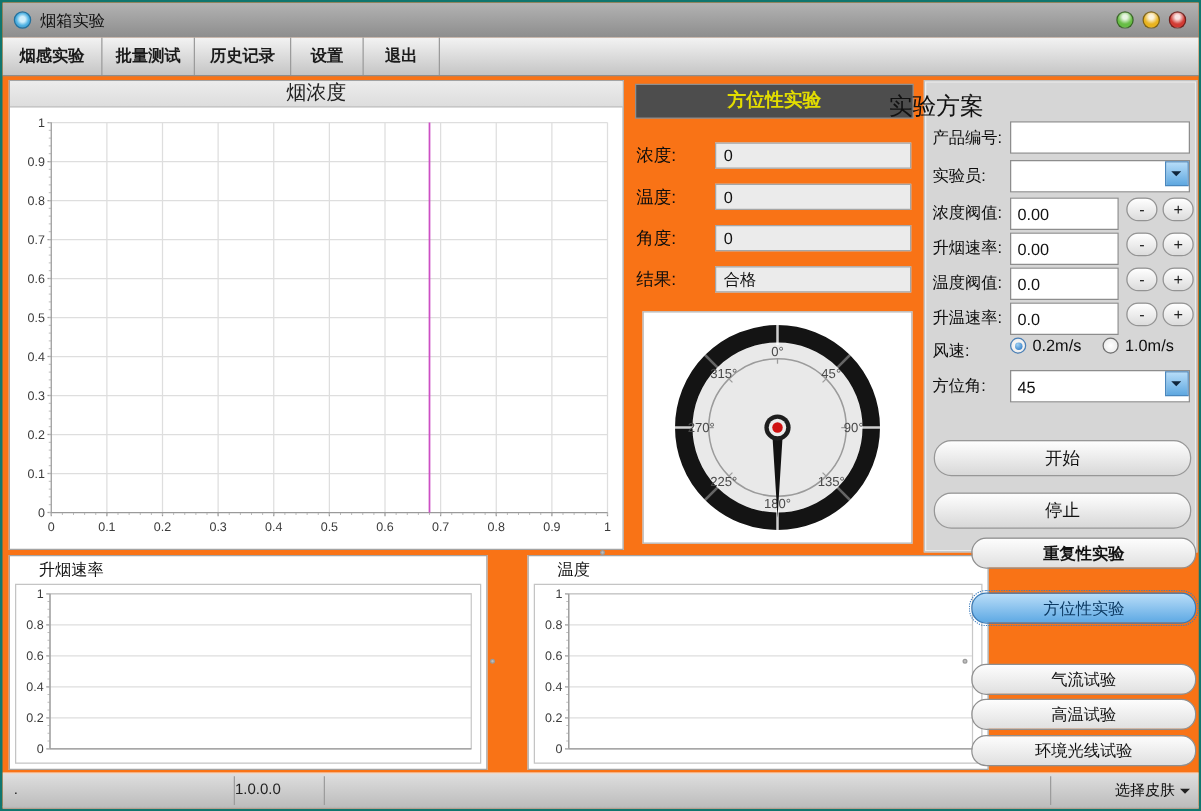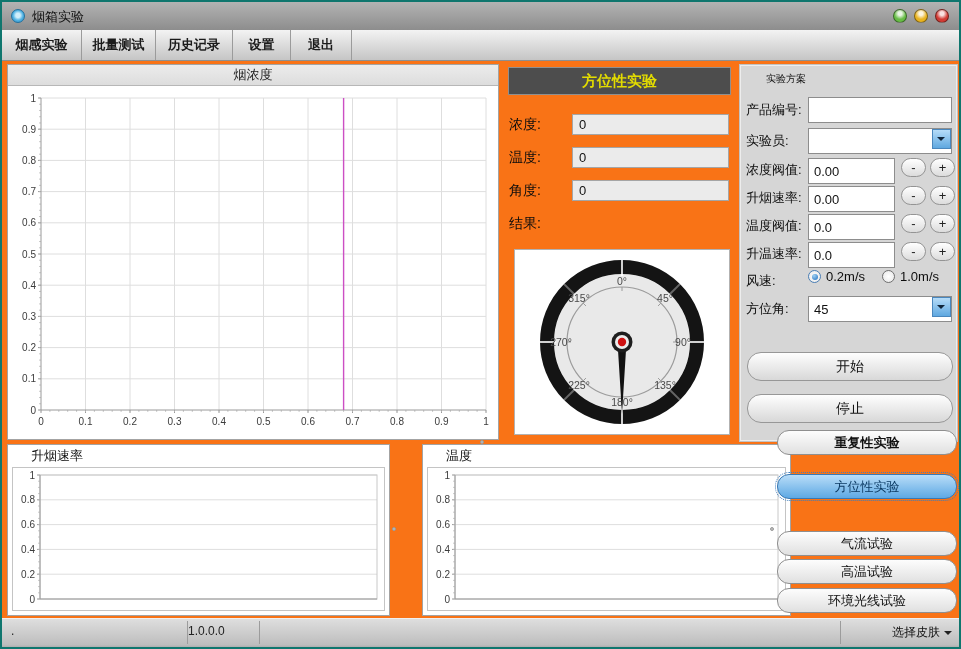--- a/index.html
+++ b/index.html
@@ -13,32 +13,32 @@
   .wbtn{width:14px;height:14px;border-radius:50%;border:1px solid rgba(0,0,0,.45);box-sizing:border-box;
     background-image:radial-gradient(circle at 50% 30%, rgba(255,255,255,.85) 0 18%, rgba(255,255,255,0) 55%);}
   .wbtn.green{background-color:var(--win-green);}
   .wbtn.yellow{background-color:var(--win-yellow);}
   .wbtn.red{background-color:var(--win-red);}
   
   .menubar{position:absolute;left:0;top:28px;width:100%;height:30px;background:linear-gradient(#f3f3f3,#c5c5c5);border-bottom:1px solid #8e8e8e;display:flex;}
   .menu-item{height:30px;line-height:30px;text-align:center;font-size:13px;font-weight:bold;color:#1a1a1a;border-right:1px solid #9b9b9b;cursor:default;}
   
   .panel{position:absolute;background:#fff;border:1px solid #a3a3a3;box-sizing:border-box;}
-  .chart-title-strip{height:20px;line-height:20px;text-align:center;font-size:13px;color:#222;background:linear-gradient(#ececec,#dddddd);border-bottom:1px solid #b7b7b7;}
+  .chart-title-strip{height:20px;line-height:20px;text-align:center;font-size:16px;color:#222;background:linear-gradient(#ececec,#dddddd);border-bottom:1px solid #b7b7b7;}
   .sub-title{height:22px;line-height:22px;font-size:13px;color:#111;padding-left:23px;}
   .inner-box{position:absolute;left:4px;right:4px;top:22px;bottom:4px;border:1px solid #c4c4c4;background:#fff;}
   
   .exp-header{position:absolute;left:507px;top:66px;width:221px;height:26px;background:var(--header-bg);
     color:var(--header-text);font-size:15px;font-weight:bold;text-align:center;line-height:26px;box-shadow:0 0 0 1px #8f8f8f;}
   .exp-label{position:absolute;left:507px;width:60px;font-size:14px;color:#0d0d0d;}
   .exp-box{position:absolute;left:570px;width:157px;height:21px;background:#ebebeb;border:1px solid #a5a5a5;box-sizing:border-box;
     font-size:13px;color:#111;line-height:19px;padding-left:6px;}
   
   .groupbox{position:absolute;left:737px;top:62px;width:219px;height:378px;border:1px solid #c2c2c2;box-shadow:inset 0 0 0 1px #ededed;background:#d6d6d6;box-sizing:border-box;}
-  .plan-title{position:absolute;left:764px;top:70px;font-size:10px;color:#111;}
+  .plan-title{position:absolute;left:709px;top:70px;font-size:19px;color:#111;}
   .fld-label{position:absolute;left:744px;font-size:13px;color:#0d0d0d;}
   .txt{position:absolute;border:1px solid #8d8d8d;background:#fff;font-size:13px;color:#111;padding:12px 5px;box-sizing:border-box;font-family:inherit;}
   .combo-btn{position:absolute;width:19px;background:linear-gradient(#b6dcf8,var(--accent));border:1px solid #4a87bd;box-sizing:border-box;cursor:pointer;}
   .combo-btn:after{content:"";position:absolute;left:4px;top:7px;border:4.5px solid transparent;border-top-color:#10253a;}
   .pill{position:absolute;width:25px;height:19px;border:1px solid #949494;border-radius:10px;background:linear-gradient(#ffffff,#dcdcdc);
     font-size:13px;color:#222;text-align:center;line-height:17px;cursor:pointer;box-sizing:border-box;}
   .radio{position:absolute;display:flex;align-items:center;gap:5px;font-size:13px;color:#0d0d0d;cursor:pointer;}
   .radio .circle{width:13px;height:13px;border-radius:50%;border:1px solid #6f6f6f;background:radial-gradient(#ffffff,#e6e6e6);box-sizing:border-box;position:relative;}
   .radio.sel .circle{border-color:#4a7fb5;}
   .radio.sel .circle:after{content:"";position:absolute;left:2.5px;top:2.5px;width:6px;height:6px;border-radius:50%;background:radial-gradient(circle at 35% 30%,#9fd0f2,#1f6fc0);}
@@ -259,20 +259,21 @@
 
   <div class="exp-header">方位性实验</div>
 
   <div class="exp-label" style="top:114px">浓度:</div>
   <div class="exp-box" style="top:112px">0</div>
   <div class="exp-label" style="top:147px">温度:</div>
   <div class="exp-box" style="top:145px">0</div>
   <div class="exp-label" style="top:180px">角度:</div>
   <div class="exp-box" style="top:178px">0</div>
   <div class="exp-label" style="top:213px">结果:</div>
+  <div class="exp-box" style="top:211px">合格</div>
 
   <div class="panel" style="left:512px;top:247px;width:216px;height:186px;border-color:#b2b2b2;">
     <svg id="gauge-svg" width="214" height="184" viewBox="0 0 214 184">
       <circle cx="107" cy="92" r="68" fill="#e9e9e9"></circle>
       <circle cx="107" cy="92" r="75" fill="none" stroke="#141414" stroke-width="14"></circle>
       <g id="gauge-ticks">
           <line x1="107" y1="26" x2="107" y2="8" stroke="rgba(255,255,255,0.8)" stroke-width="2"></line>
           <line x1="107" y1="41" x2="107" y2="37" stroke="#9b9b9b" stroke-width="1"></line>
           <line x1="153.66904755831212" y1="45.33095244168786" x2="166.39696961967" y2="32.603030380330004" stroke="rgba(255,255,255,0.35)" stroke-width="2"></line>
           <line x1="143.06244584051393" y1="55.937554159486076" x2="145.89087296526012" y2="53.109127034739885" stroke="#9b9b9b" stroke-width="1"></line>

